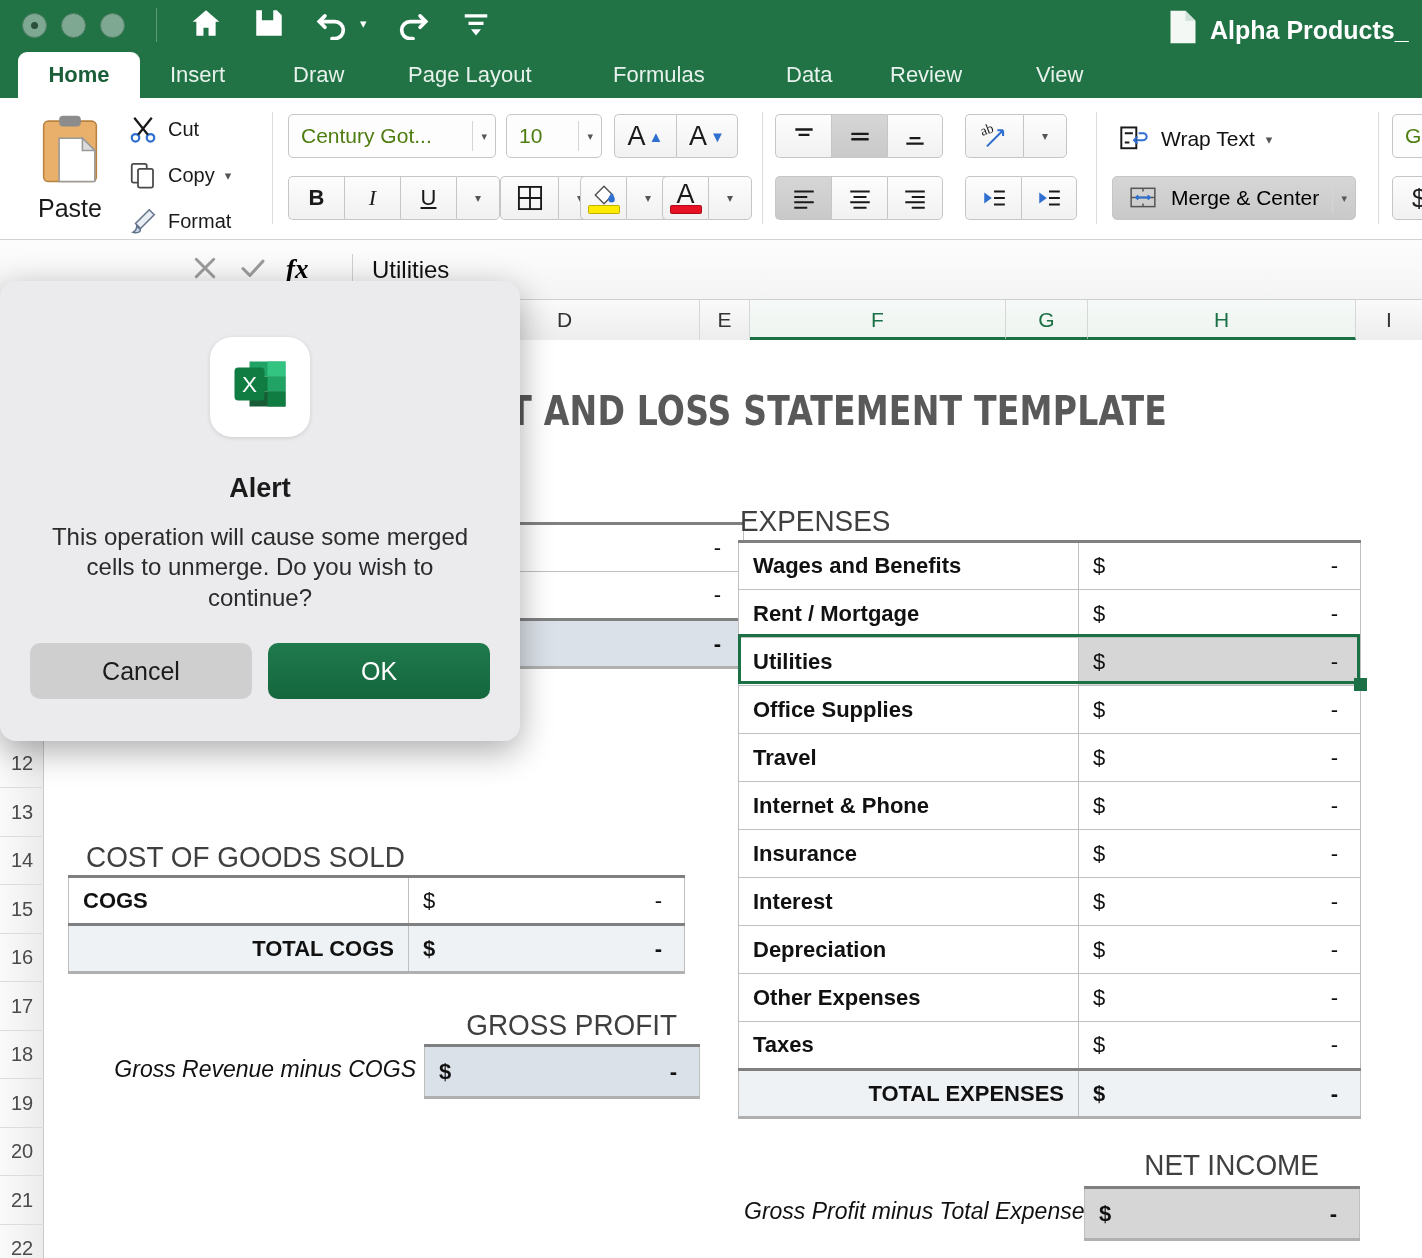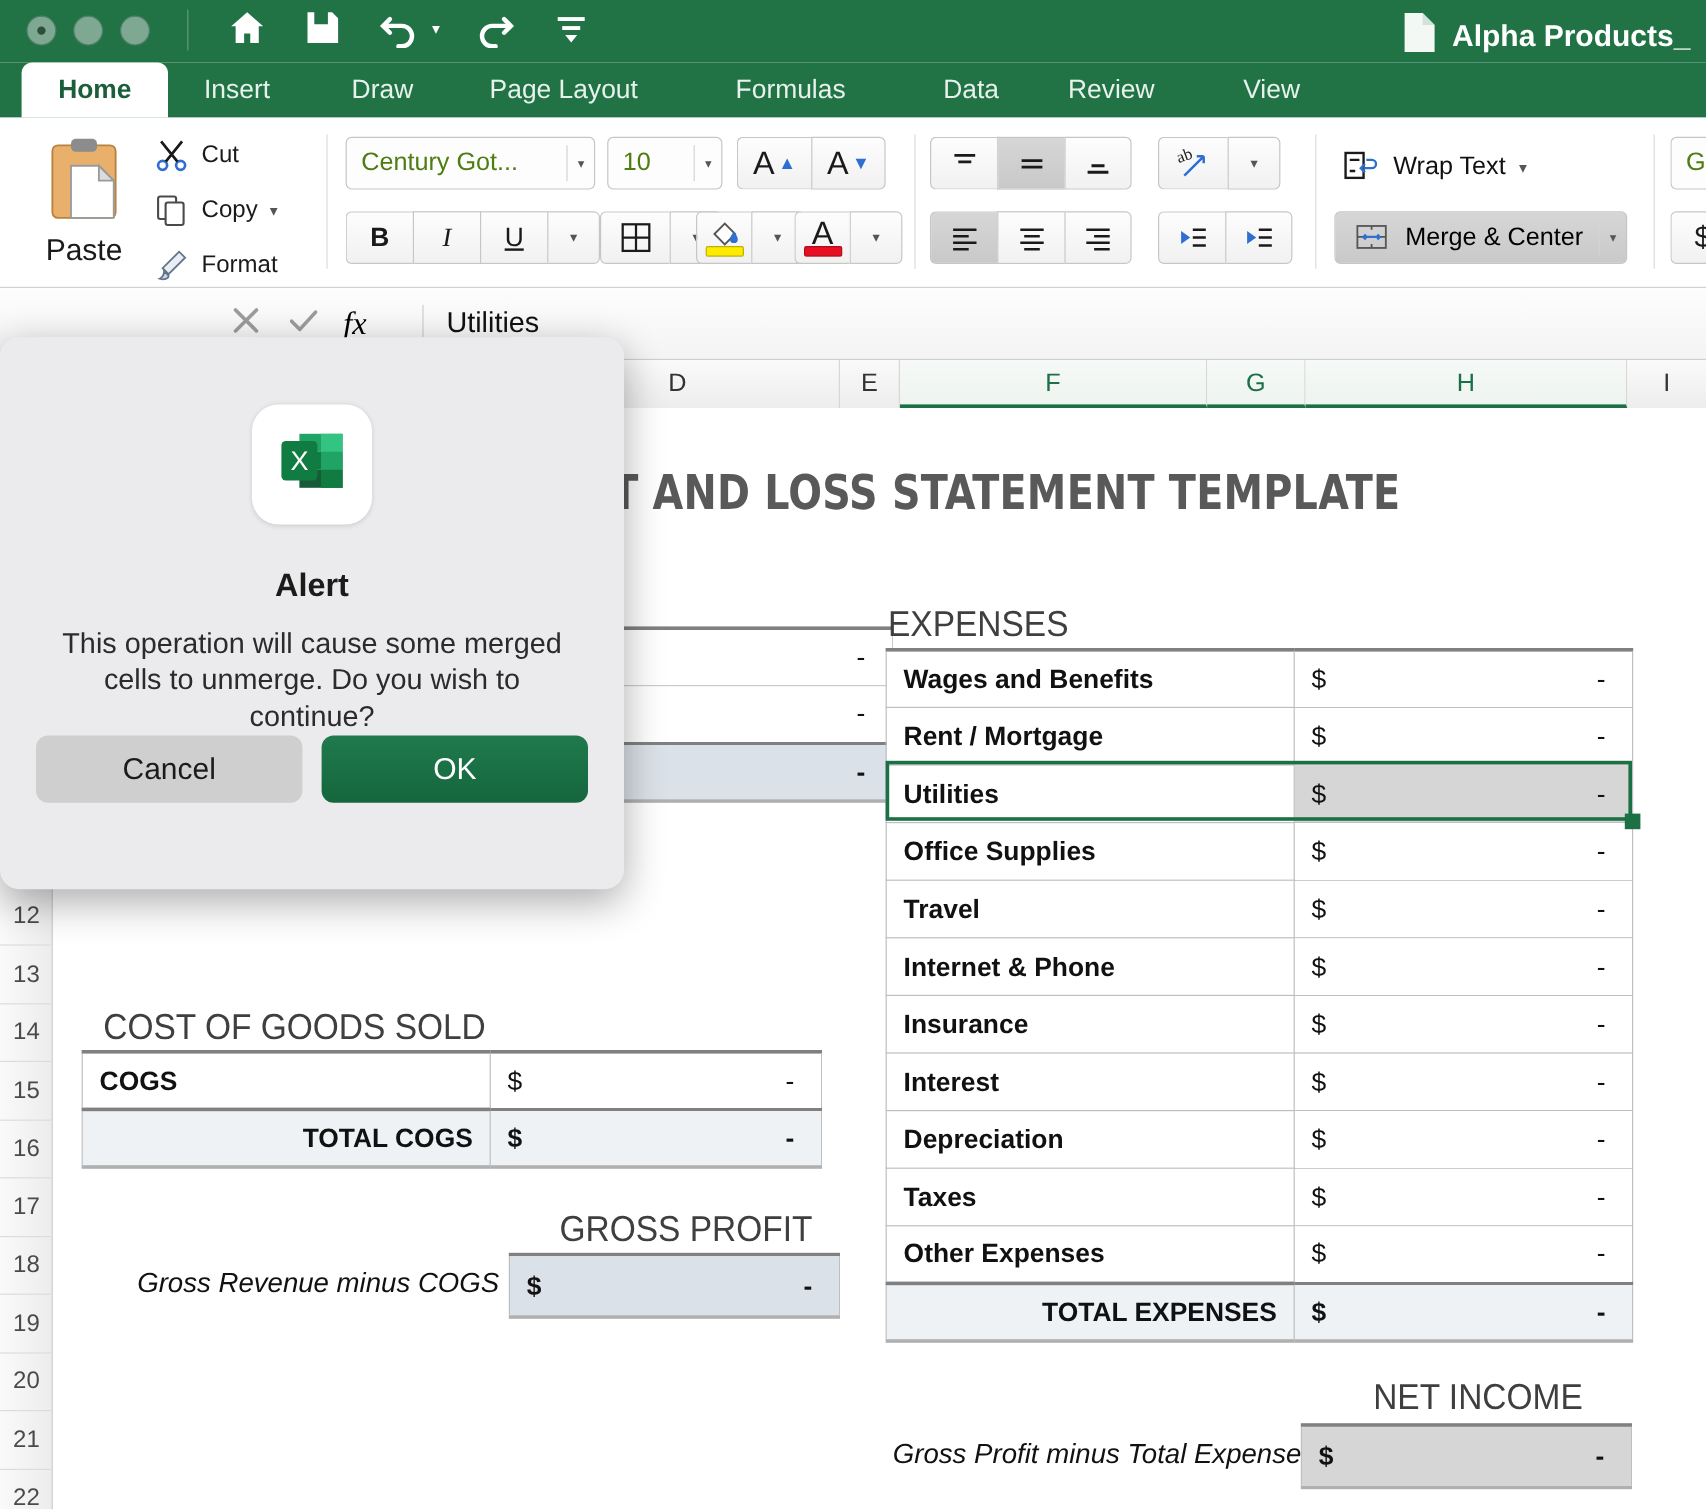--- a/index.html
+++ b/index.html
@@ -92,21 +92,21 @@
   .fbar {
     position: absolute; left: 0; top: 240px; width: 1422px; height: 60px;
     background: linear-gradient(#fdfdfd,#f4f4f4); border-bottom: 1px solid #cfcfcf;
   }
   .namebox {
     position: absolute; left: 0; top: 0; width: 168px; height: 59px;
     border-right: 1px solid #cfcfcf; display: flex; align-items: center;
   }
   .namebox .nb-text { font-size: 24px; color: #1a1a1a; padding-left: 20px; flex: 1; }
   .nb-spin { display: flex; flex-direction: column; gap: 4px; padding-right: 14px; }
-  .fb-tools { position: absolute; left: 190px; top: 0; height: 59px; display: flex; align-items: center; gap: 18px; }
+  .fb-tools { position: absolute; left: 190px; top: 0; height: 59px; display: flex; align-items: center; gap: 18px; font-weight: bold; }
   .fb-sep { position: absolute; left: 352px; top: 14px; width: 1px; height: 32px; background: #cfcfcf; }
   .fb-input { position: absolute; left: 372px; top: 0; height: 59px; display: flex; align-items: center; font-size: 24px; color: #111; }
 
   
   .sheet { position: absolute; left: 0; top: 300px; width: 1422px; height: 958px; background: #fff; overflow: hidden; }
 
   .colhdr { position: absolute; left: 0; top: 0; width: 1422px; height: 40px; background: linear-gradient(#fafafa,#eeeeee); border-bottom: 1px solid #c9c9c9; }
   .colcell {
     position: absolute; top: 0; height: 40px; line-height: 40px; text-align: center;
     font-size: 21px; color: #333; border-right: 1px solid #d7d7d7;
@@ -160,21 +160,21 @@
   
   .modal {
     position: absolute; left: 0; top: 281px; width: 520px; height: 460px;
     background: #ebebed; border-radius: 16px;
     box-shadow: 0 10px 34px rgba(0,0,0,.33);
     display: flex; flex-direction: column; align-items: center;
   }
   .modal-icon { margin-top: 56px; width: 100px; height: 100px; background: #fff; border-radius: 22px; box-shadow: 0 1px 4px rgba(0,0,0,.13); display:flex; align-items:center; justify-content:center; }
   .modal-title { margin-top: 36px; font-size: 27px; font-weight: bold; color: #1b1b1b; }
   .modal-body { margin-top: 18px; width: 430px; text-align: center; font-size: 24px; line-height: 1.27; color: #2b2b2b; }
-  .modal-btns { display: flex; gap: 16px; }
+  .modal-btns { margin-top: 30px; display: flex; gap: 16px; }
   .mbtn { width: 222px; height: 56px; border-radius: 10px; font-size: 25px; display: flex; align-items: center; justify-content: center; cursor: default; }
   .mbtn.cancel { background: #cfcfcf; color: #1b1b1b; }
   .mbtn.ok { background: linear-gradient(#1f7a4d,#15663d); color: #fff; }
 </style>
 </head>
 <body>
 
 <div id="app">
 
   <div class="titlebar">
@@ -605,28 +605,28 @@
           </td>
         </tr>
         <tr>
           <td class="lbl">Depreciation</td>
           <td class="amt">
             <span class="dollar">$</span>
                 <span class="dash">-</span>
           </td>
         </tr>
         <tr>
+          <td class="lbl">Other Expenses</td>
+          <td class="amt">
+            <span class="dollar">$</span>
+                <span class="dash">-</span>
+          </td>
+        </tr>
+        <tr>
           <td class="lbl">Taxes</td>
-          <td class="amt">
-            <span class="dollar">$</span>
-                <span class="dash">-</span>
-          </td>
-        </tr>
-        <tr>
-          <td class="lbl">Other Expenses</td>
           <td class="amt">
             <span class="dollar">$</span>
                 <span class="dash">-</span>
           </td>
         </tr>
         <tr class="total">
           <td class="lbl">TOTAL EXPENSES</td>
           <td class="amt">
             <span class="dollar">$</span>
                 <span class="dash">-</span>

